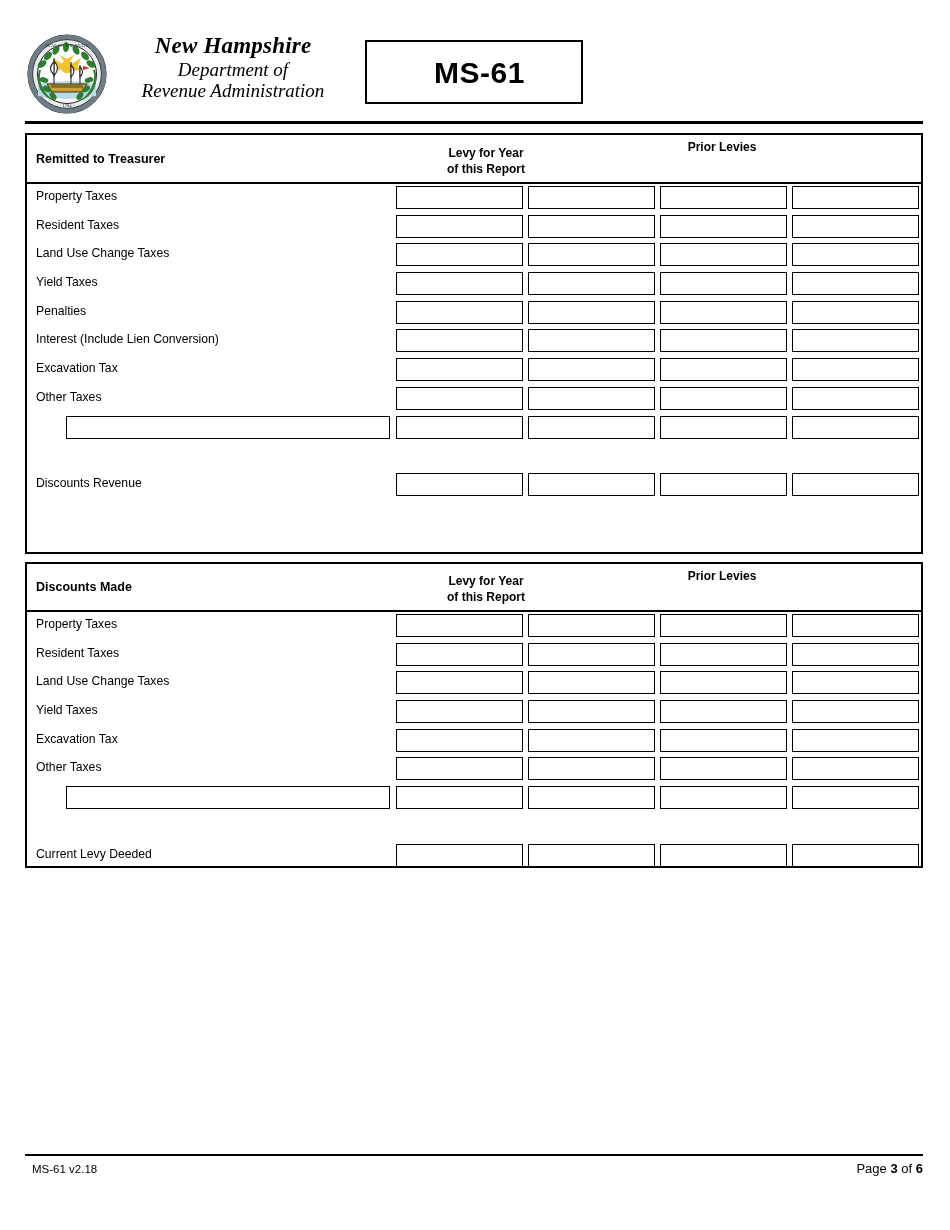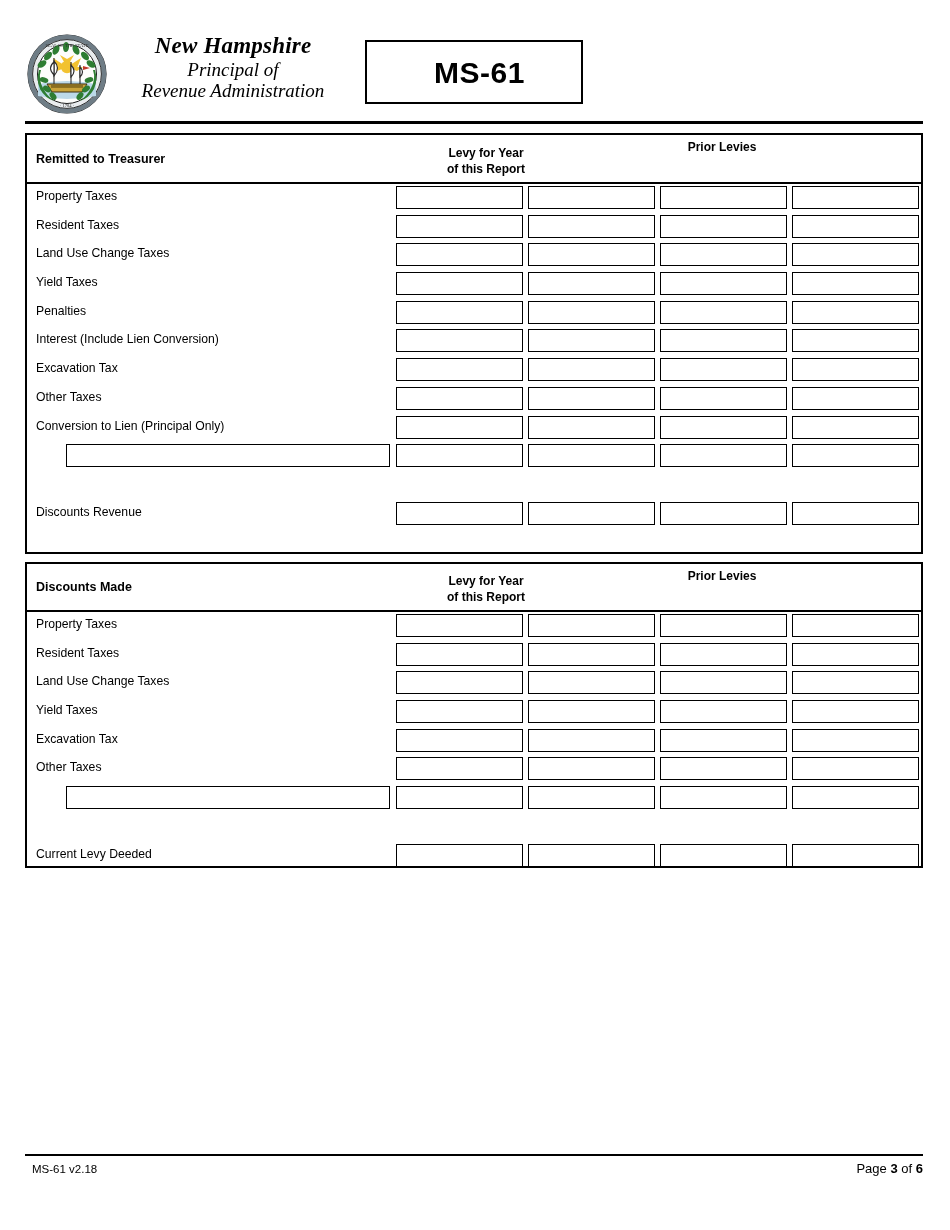--- a/index.html
+++ b/index.html
@@ -270,21 +270,21 @@
 
         <g fill="#2b2b2b">
           <text x="40" y="12.5" font-size="4.6" font-family="Liberation Serif, serif" text-anchor="middle">SEAL OF THE STATE</text>
           <text x="40" y="73" font-size="4.6" font-family="Liberation Serif, serif" text-anchor="middle">· 1784 ·</text>
         </g>
       </svg>
     </div>
 
     <div class="agency-name">
       <span class="agency-line1">New Hampshire</span>
-      <span class="agency-line2">Principal of</span>
+      <span class="agency-line2">Department of</span>
       <span class="agency-line3">Revenue Administration</span>
     </div>
 
     <div class="form-code-box">
       <div class="form-code">MS-61</div>
     </div>
 
     <div class="header-rule"></div>
   </div>
 
@@ -351,27 +351,20 @@
           <input type="text" class="cell c4" style="">
         </div>
         <div class="frow">
           <span class="rlabel">Other Taxes</span>
           <input type="text" class="cell c1" style="">
           <input type="text" class="cell c2" style="">
           <input type="text" class="cell c3" style="">
           <input type="text" class="cell c4" style="">
         </div>
         <div class="frow">
-          <span class="rlabel">Conversion to Lien (Principal Only)</span>
-          <input type="text" class="cell c1" style="">
-          <input type="text" class="cell c2" style="">
-          <input type="text" class="cell c3" style="">
-          <input type="text" class="cell c4" style="">
-        </div>
-        <div class="frow">
           <input class="writein" type="text" style="">
           <input type="text" class="cell c1" style="">
           <input type="text" class="cell c2" style="">
           <input type="text" class="cell c3" style="">
           <input type="text" class="cell c4" style="">
         </div>
         <div class="frow spacer-row"></div>
         <div class="frow">
           <span class="rlabel">Discounts Revenue</span>
           <input type="text" class="cell c1" style="">

